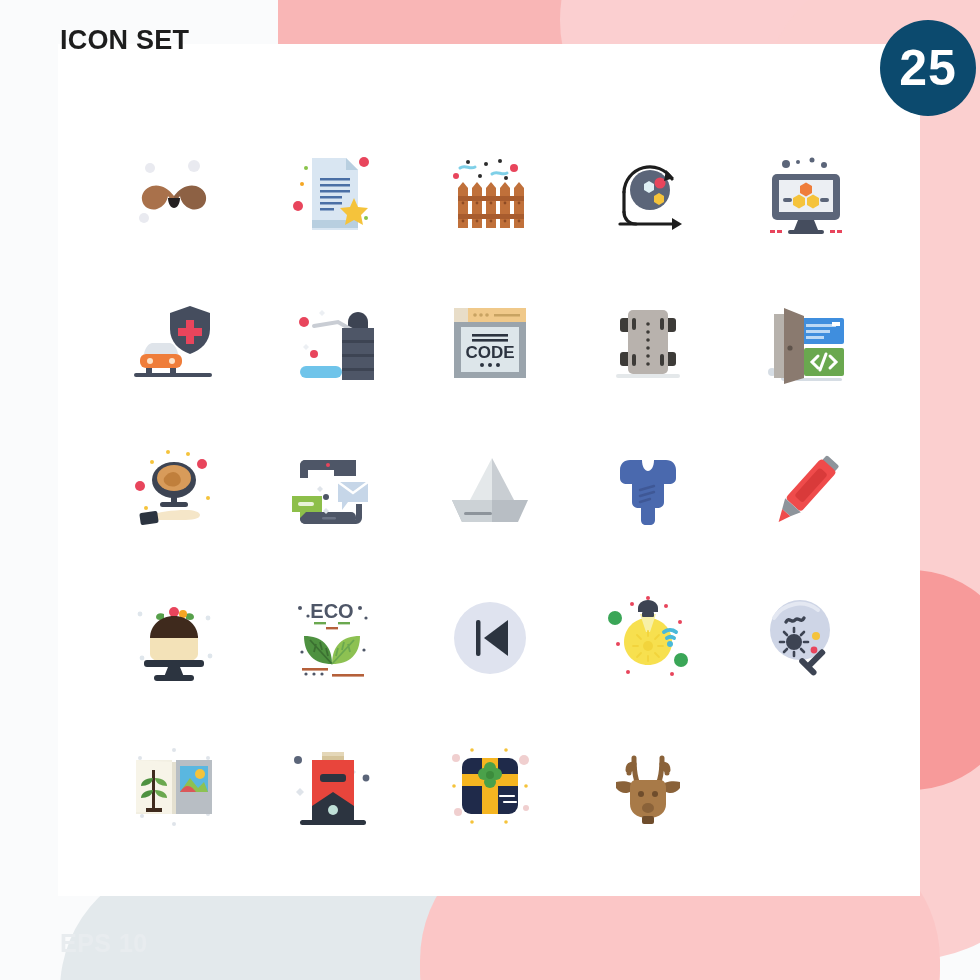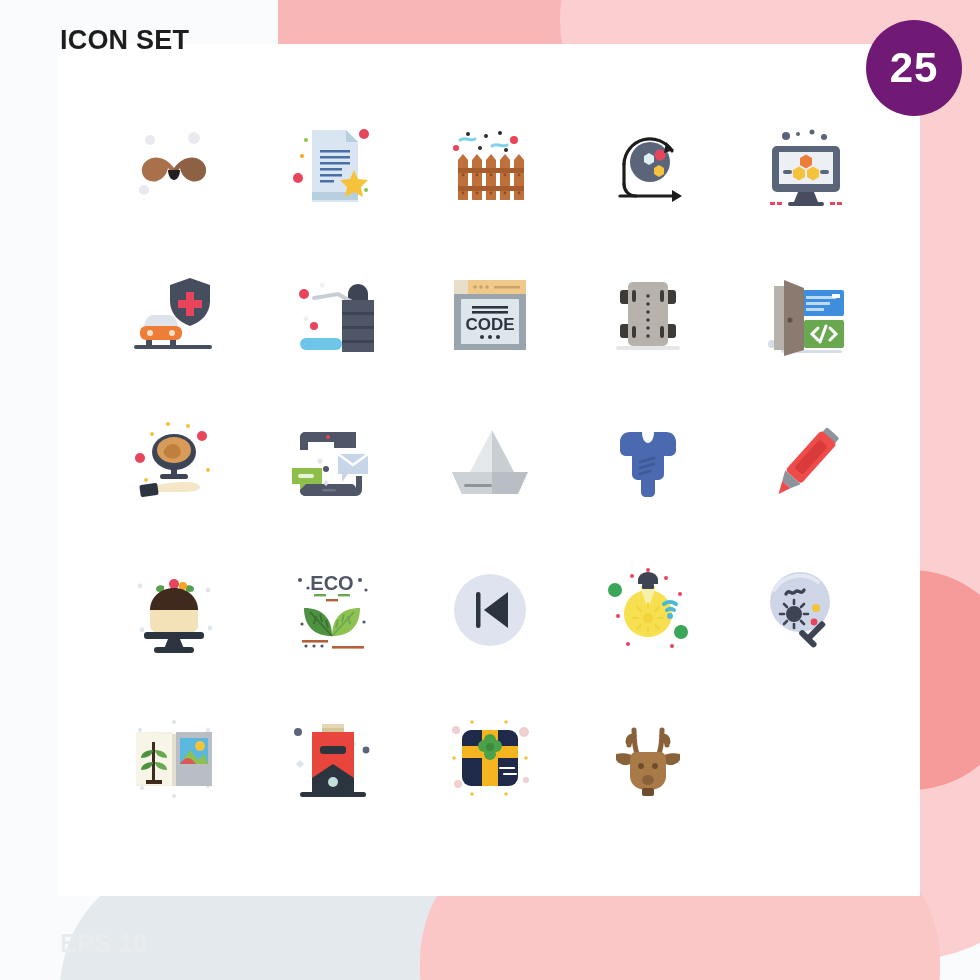--- a/index.html
+++ b/index.html
@@ -45,37 +45,37 @@
     position:absolute;left:58px;top:44px;width:862px;height:852px;
     background:#ffffff;
   }
   
   .title{
     position:absolute;left:60px;top:25px;
     font-size:27px;font-weight:bold;color:#1d1d1d;
     letter-spacing:.2px;
   }
   .badge{
-    position:absolute;right:18px;top:20px;
+    position:absolute;right:4px;top:20px;
     width:96px;height:96px;border-radius:50%;
-    background:#701a75;color:#fff;
+    background:#0c4a6e;color:#fff;
     display:flex;align-items:center;justify-content:center;
-    font-size:42px;font-weight:bold;letter-spacing:1px;
+    font-size:50px;font-weight:bold;letter-spacing:1px;
   }
   .footer{
     position:absolute;left:60px;bottom:22px;
     font-size:25px;font-weight:bold;color:#e8ecef;letter-spacing:.5px;
   }
   
   .grid{
     position:absolute;left:95px;top:120px;width:790px;
     display:grid;grid-template-columns:repeat(5,1fr);
     grid-auto-rows:148px;
   }
-  .cell{display:flex;align-items:flex-start;justify-content:center;}
+  .cell{display:flex;align-items:center;justify-content:center;}
   .cell svg{display:block;}
 </style>
 </head>
 <body>
 
 <div class="bg-layer">
   <div class="blob blob-top-pink"></div>
   <div class="blob blob-top-pink2"></div>
   <div class="blob blob-right-pink-soft"></div>
   <div class="blob blob-right-pink"></div>

